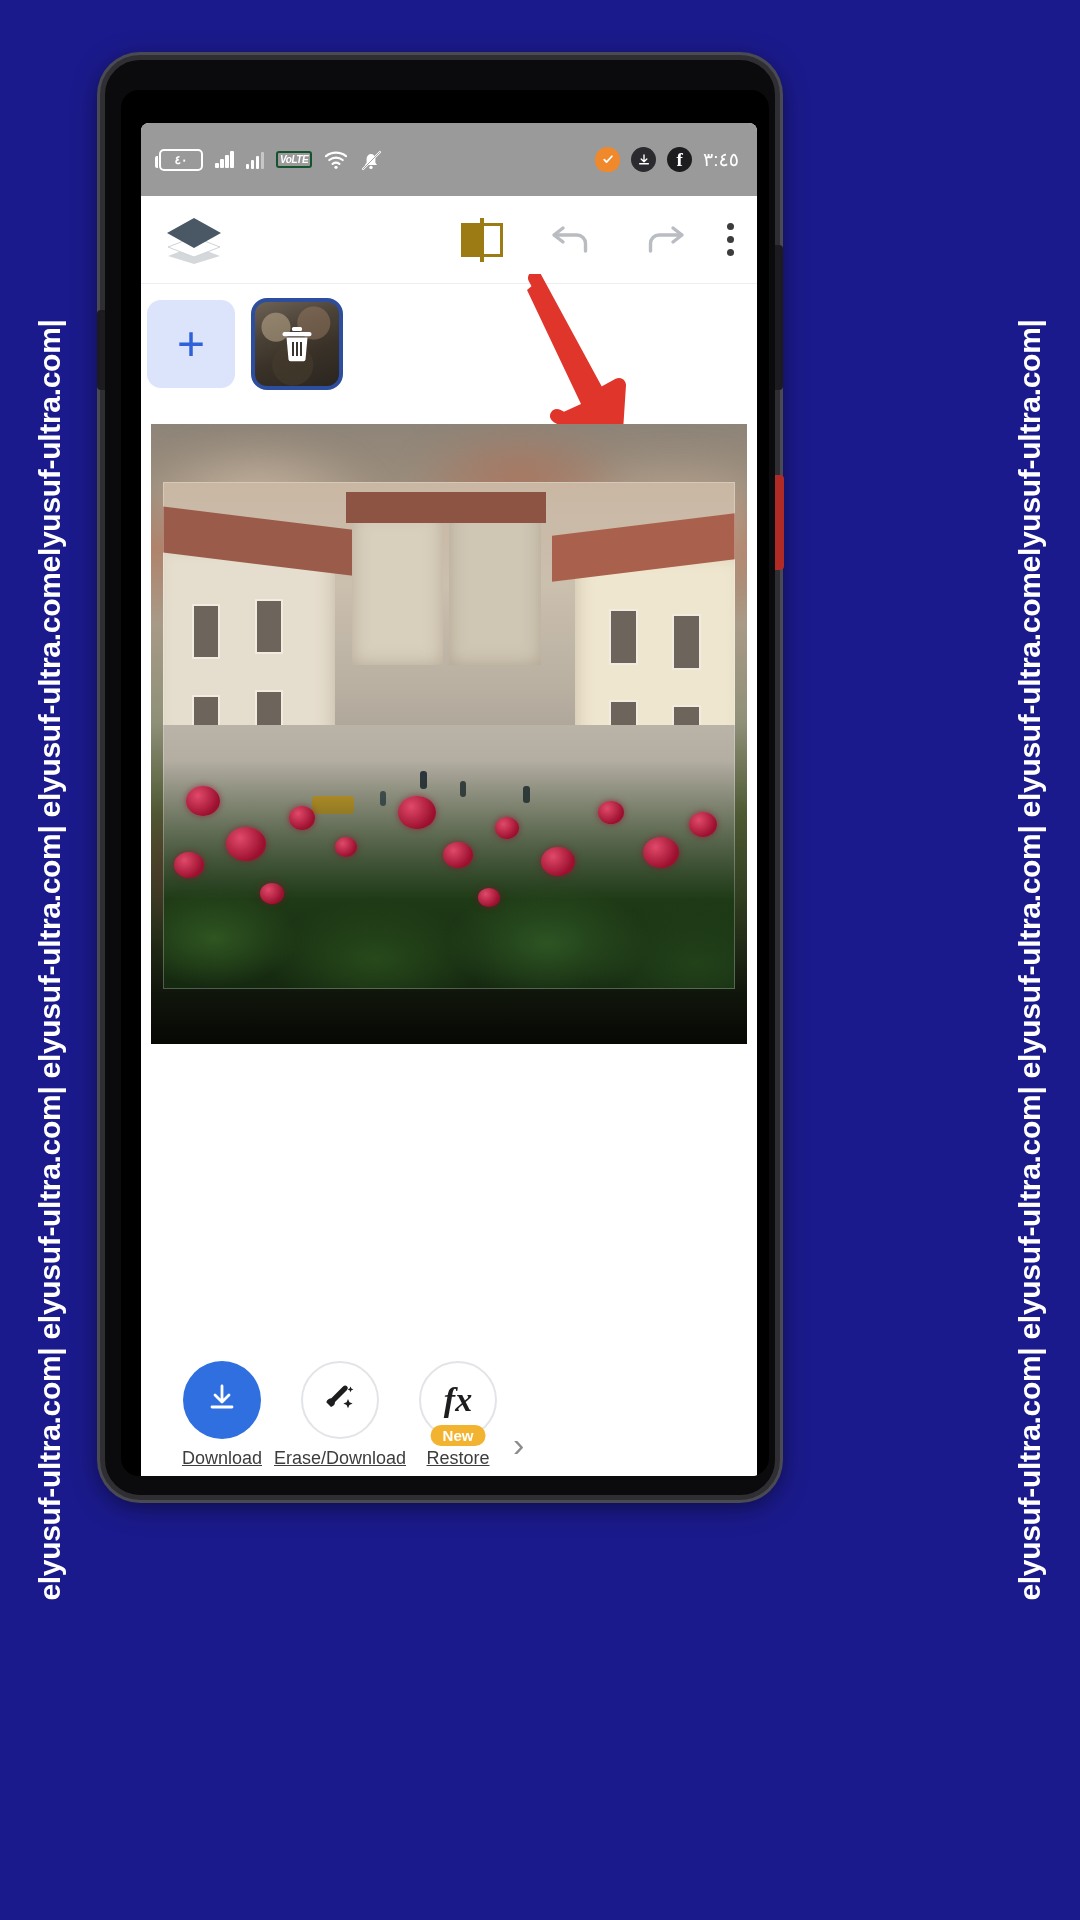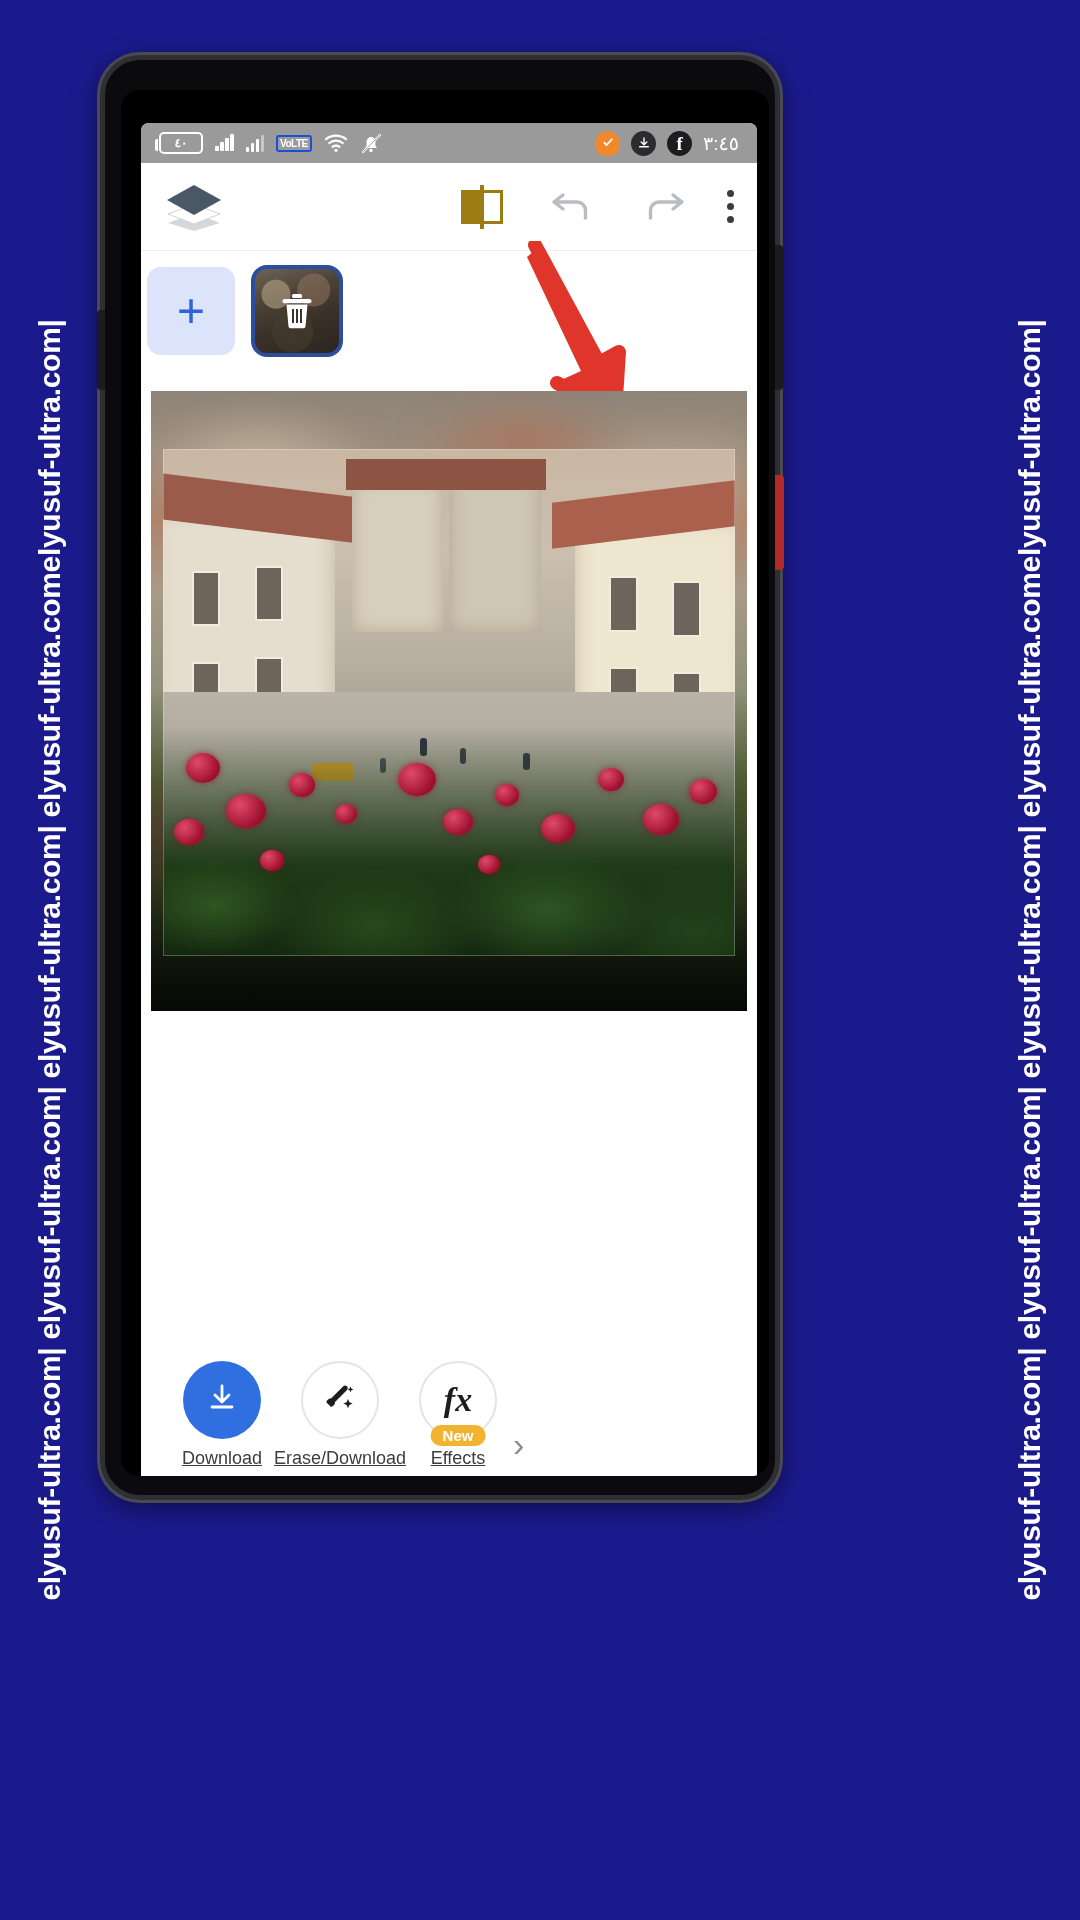--- a/index.html
+++ b/index.html
@@ -57,21 +57,21 @@
     position:absolute; right:-8px; top:185px; width:8px; height:145px;
     background:#1c1c20; border-radius:0 4px 4px 0;
   }
   .btn-left {
     position:absolute; left:-8px; top:250px; width:8px; height:80px;
     background:#1c1c20; border-radius:4px 0 0 4px;
   }
 
   
   .statusbar {
-    position:relative; height:40px; background:#9a9a9a;
+    position:relative; height:73px; background:#9a9a9a;
     display:flex; align-items:center; padding:0 18px;
     color:#ffffff;
   }
   .sb-left { display:flex; align-items:center; gap:12px; flex:1; }
   .sb-right{ display:flex; align-items:center; gap:11px; }
   .ic-battery {
     width:44px; height:22px; border:2.5px solid #fff; border-radius:5px;
     position:relative; display:flex; align-items:center; justify-content:center;
     font-size:12px; font-weight:bold; line-height:1;
   }
@@ -81,22 +81,22 @@
   }
   .bars { display:flex; align-items:flex-end; gap:1.5px; height:18px; }
   .bars i { display:block; width:3.5px; background:#fff; border-radius:1px; }
   .bars i:nth-child(1){ height:5px; }
   .bars i:nth-child(2){ height:9px; }
   .bars i:nth-child(3){ height:13px; }
   .bars i:nth-child(4){ height:17px; }
   .bars.dim i:nth-child(4){ background:rgba(255,255,255,.45); }
   .bars-sm { height:16px; }
   .volte {
-    border:2px solid #1d4ed8; border-radius:3px; padding:0 2px;
-    font-size:10px; font-weight:bold; letter-spacing:-0.5px; line-height:13px;
+    border:2px solid #14532d; border-radius:3px; padding:0 2px;
+    font-size:10px; font-weight:bold; letter-spacing:-0.5px; line-height:13px;font-style:italic;
   }
   .ic-wifi { width:24px; height:20px; position:relative; }
   .ic-bell { width:20px; height:22px; position:relative; }
   .sb-shield {
     width:25px; height:25px; background:#f0892c; border-radius:50% 50% 45% 45%;
     position:relative; display:flex; align-items:center; justify-content:center;
   }
   .sb-fb {
     width:25px; height:25px; border-radius:50%; background:#1d1d1f;
     display:flex; align-items:center; justify-content:center;
@@ -489,21 +489,21 @@
             </span>
           </div>
           <div class="lbl">Erase/Download</div>
         </div>
 
         <div class="action">
           <div class="circ circ-outline">
             <span style="font-family:'Liberation Serif',serif;font-style:italic;font-size:34px;font-weight:bold;color:#1d1d1f;line-height:1;">fx</span>
             <span class="badge-new">New</span>
           </div>
-          <div class="lbl">Effects</div>
+          <div class="lbl">Restore</div>
         </div>
 
         <div class="chev-next">›</div>
       </div>
 
     </div>
   </div>
 </div>
 
 </body></html>

